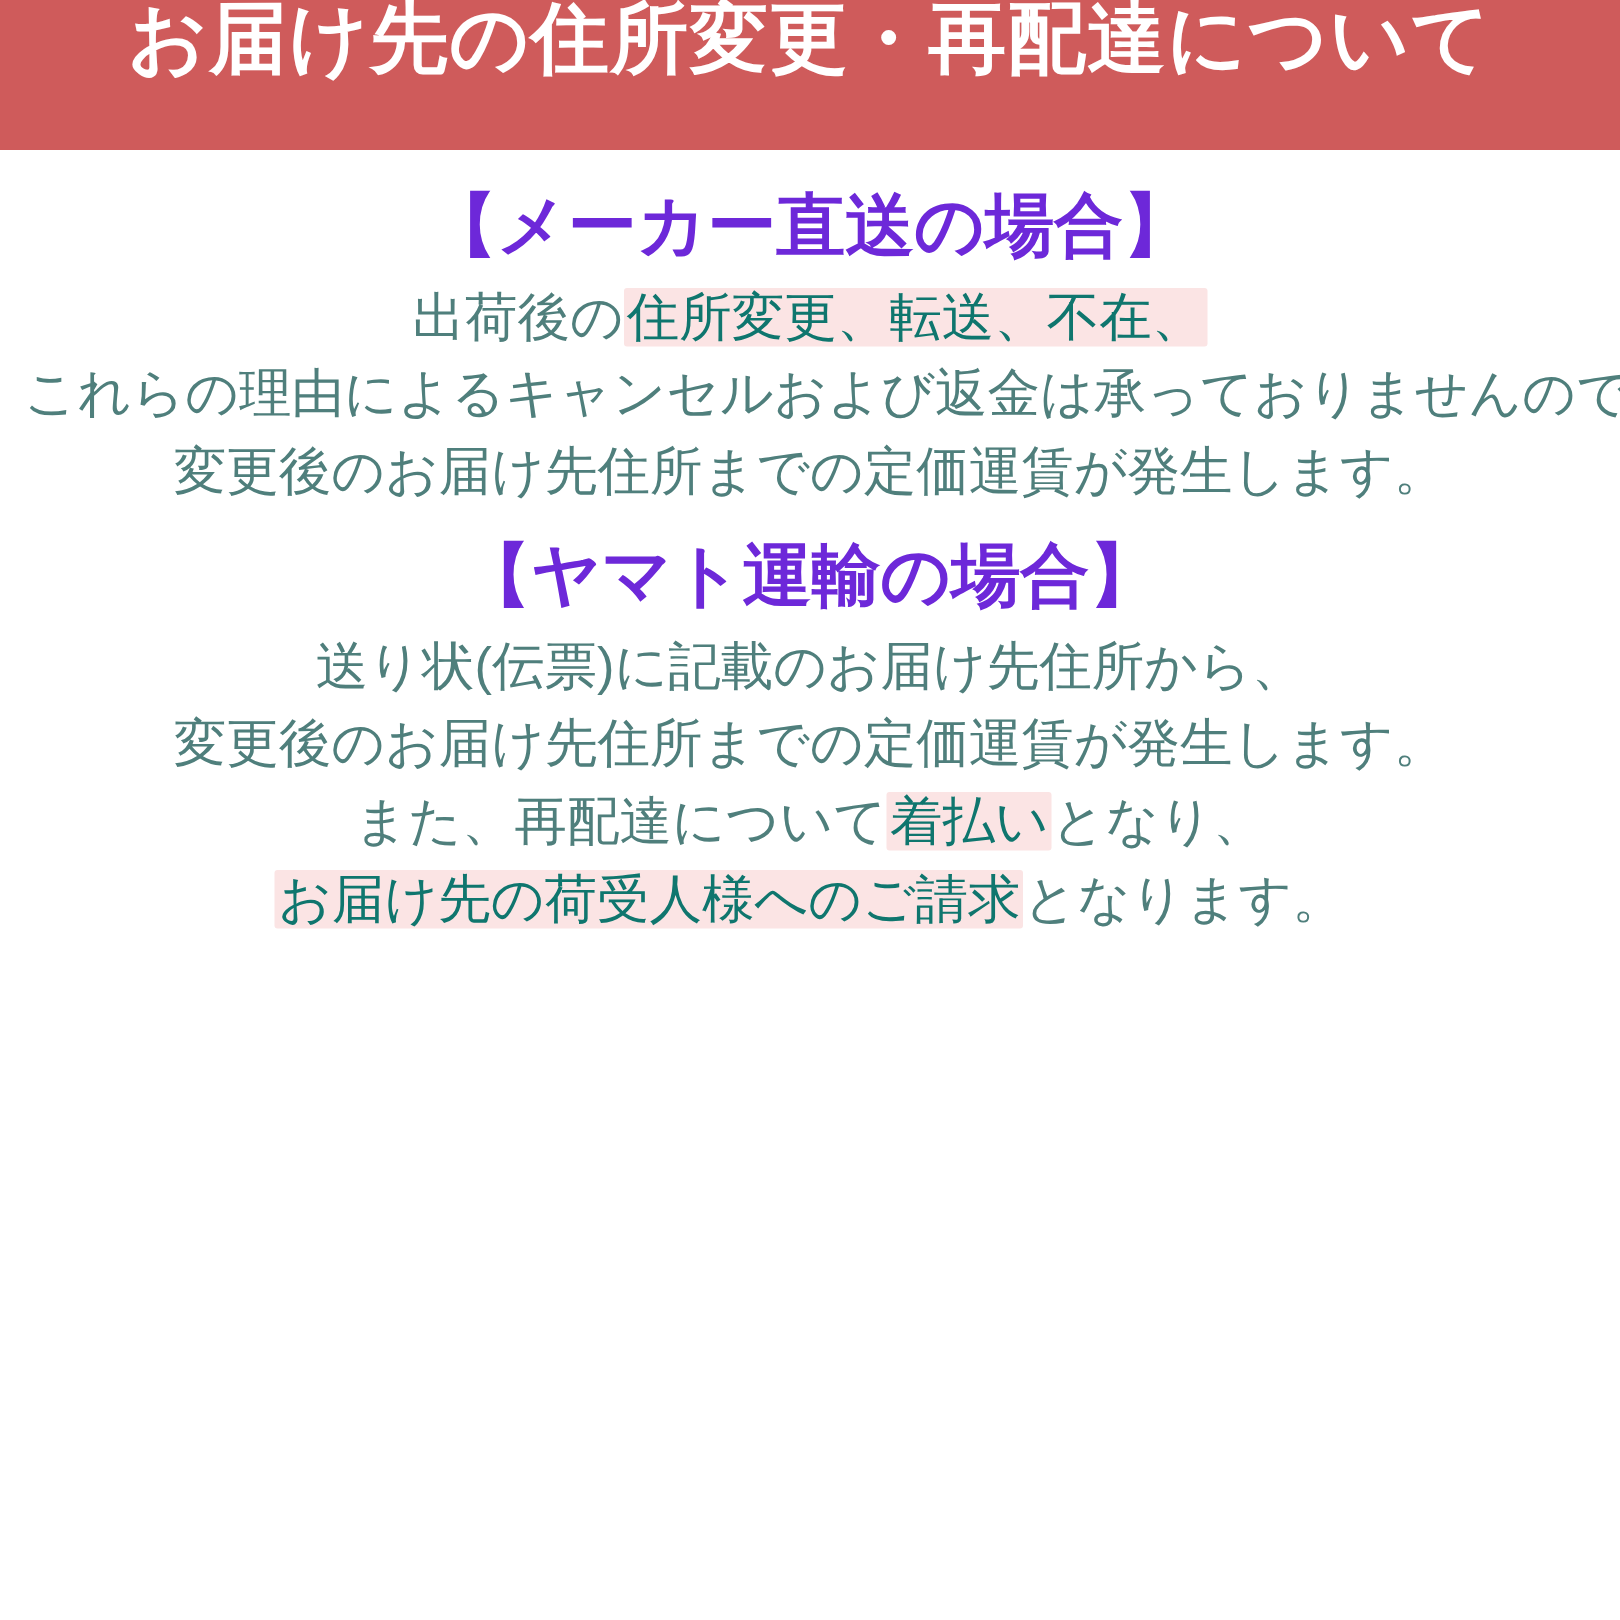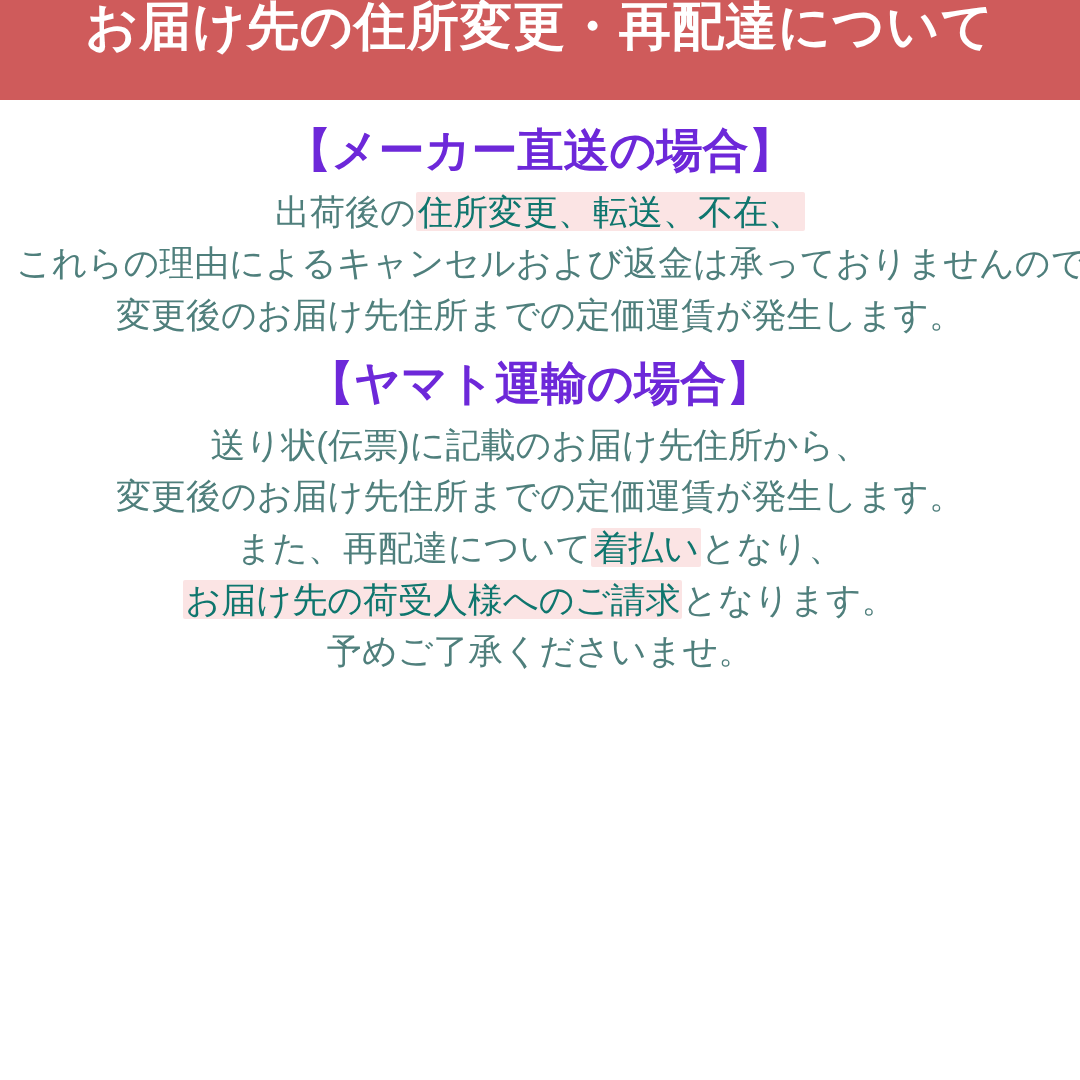--- a/index.html
+++ b/index.html
@@ -126,19 +126,16 @@
     </p>
 
     <p class="line">
       <span>また、再配達について</span><span class="hl">着払い</span><span>となり、</span>
     </p>
 
     <p class="line">
       <span class="hl">お届け先の荷受人様へのご請求</span><span>となります。</span>
     </p>
 
-    <p class="line">
-      <span>予めご了承くださいませ。</span>
-    </p>
 
 
   </div>
 </div>
 
 </body></html>

